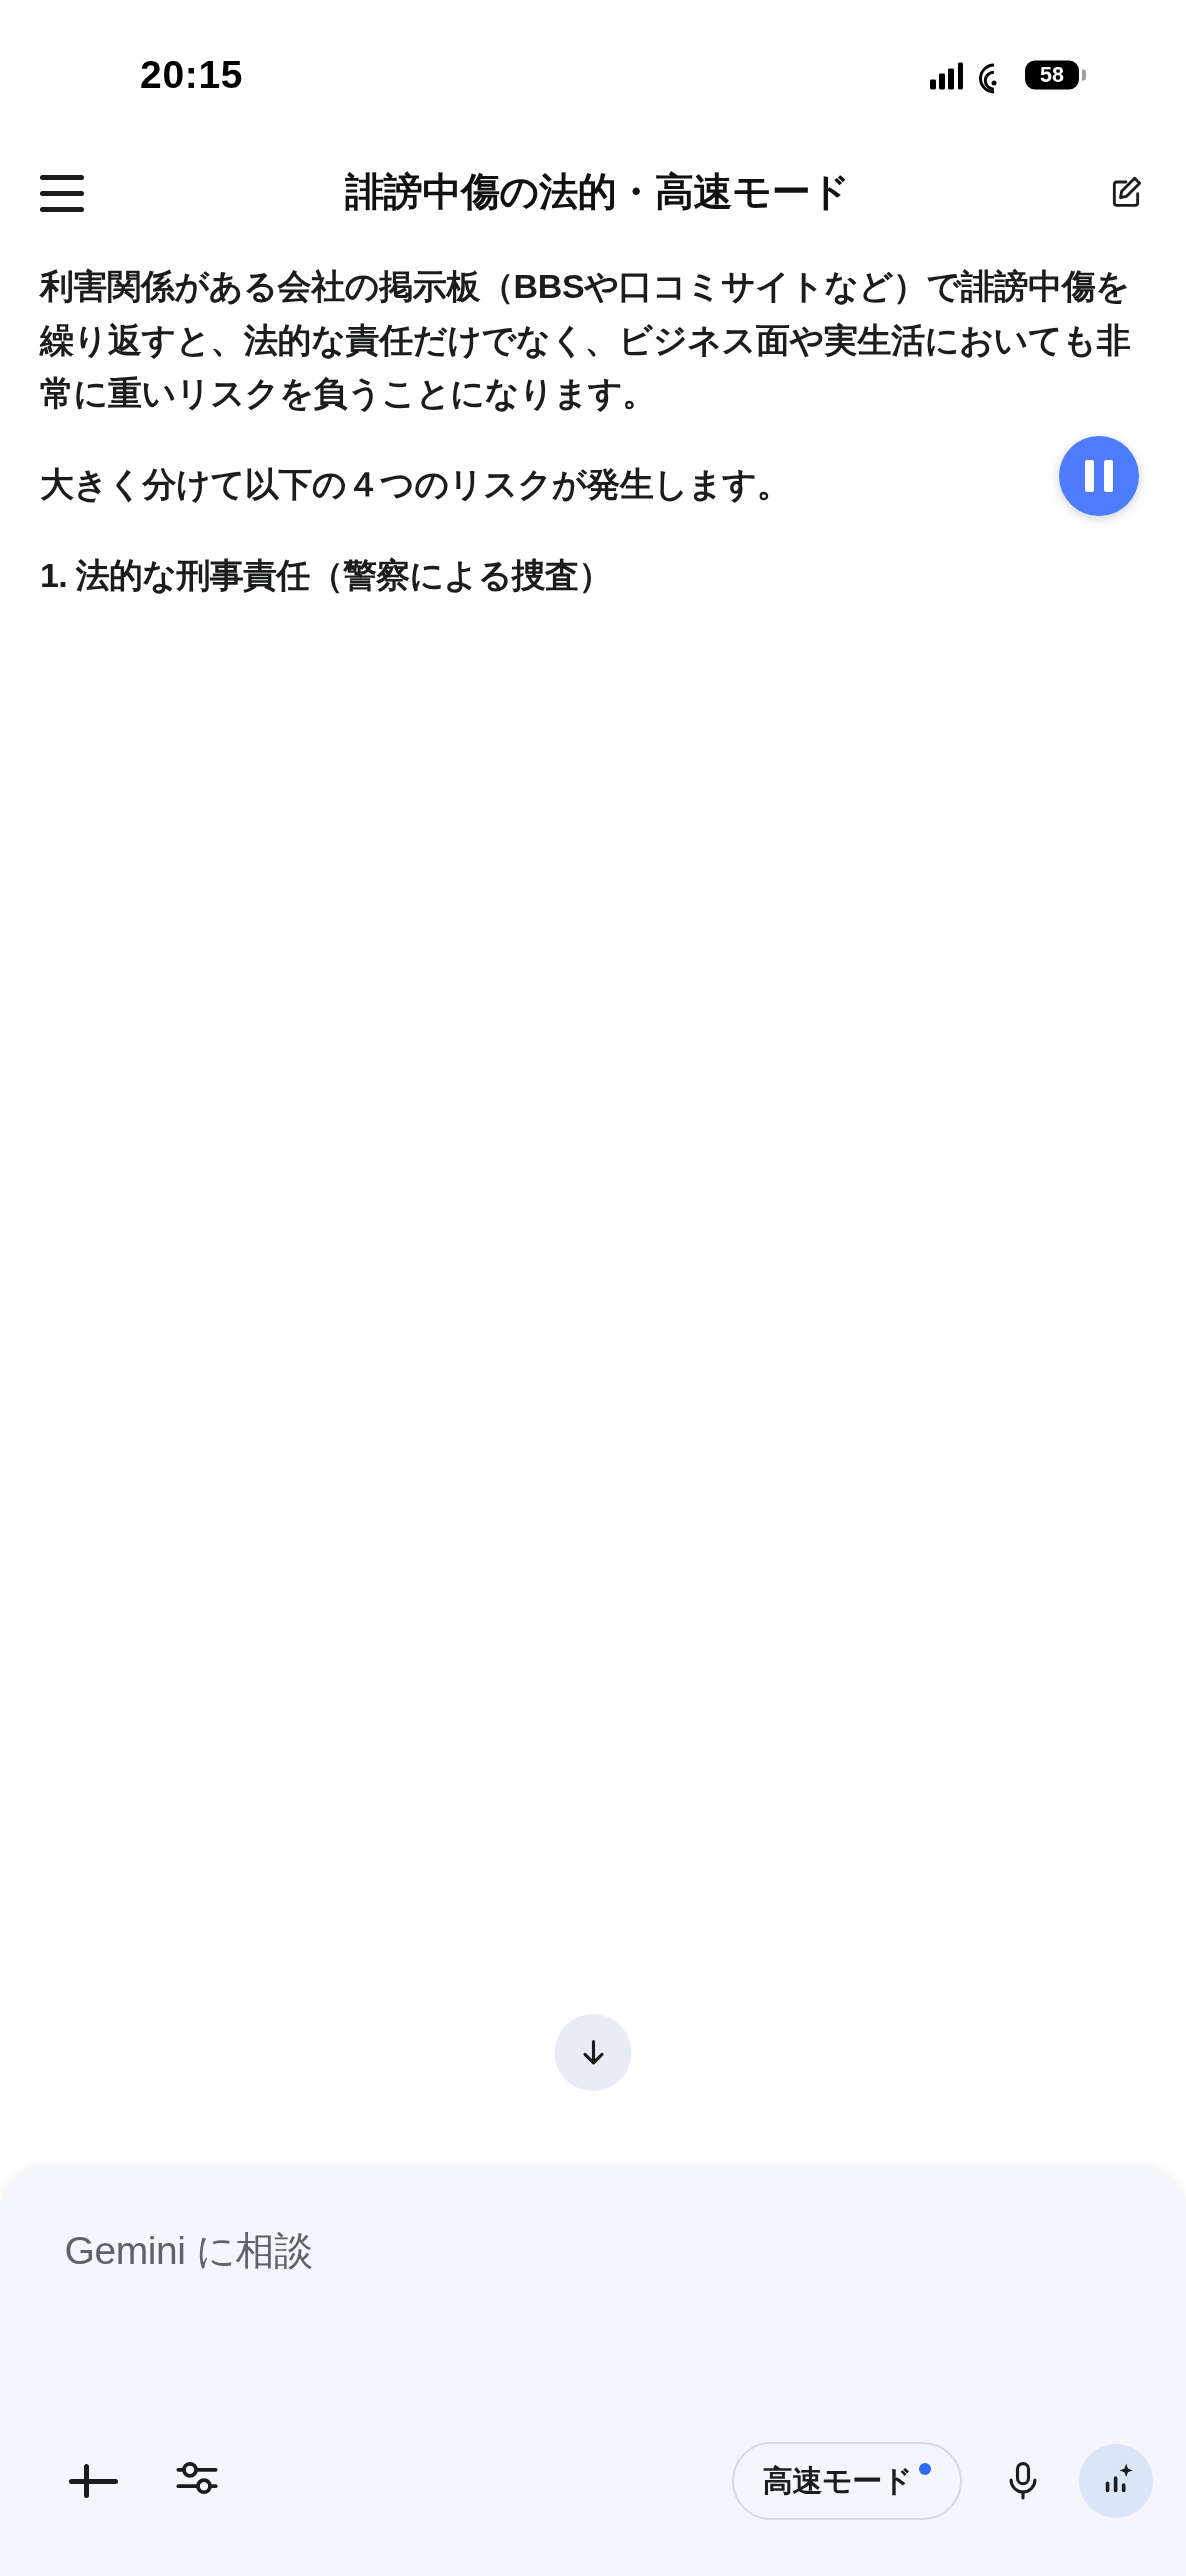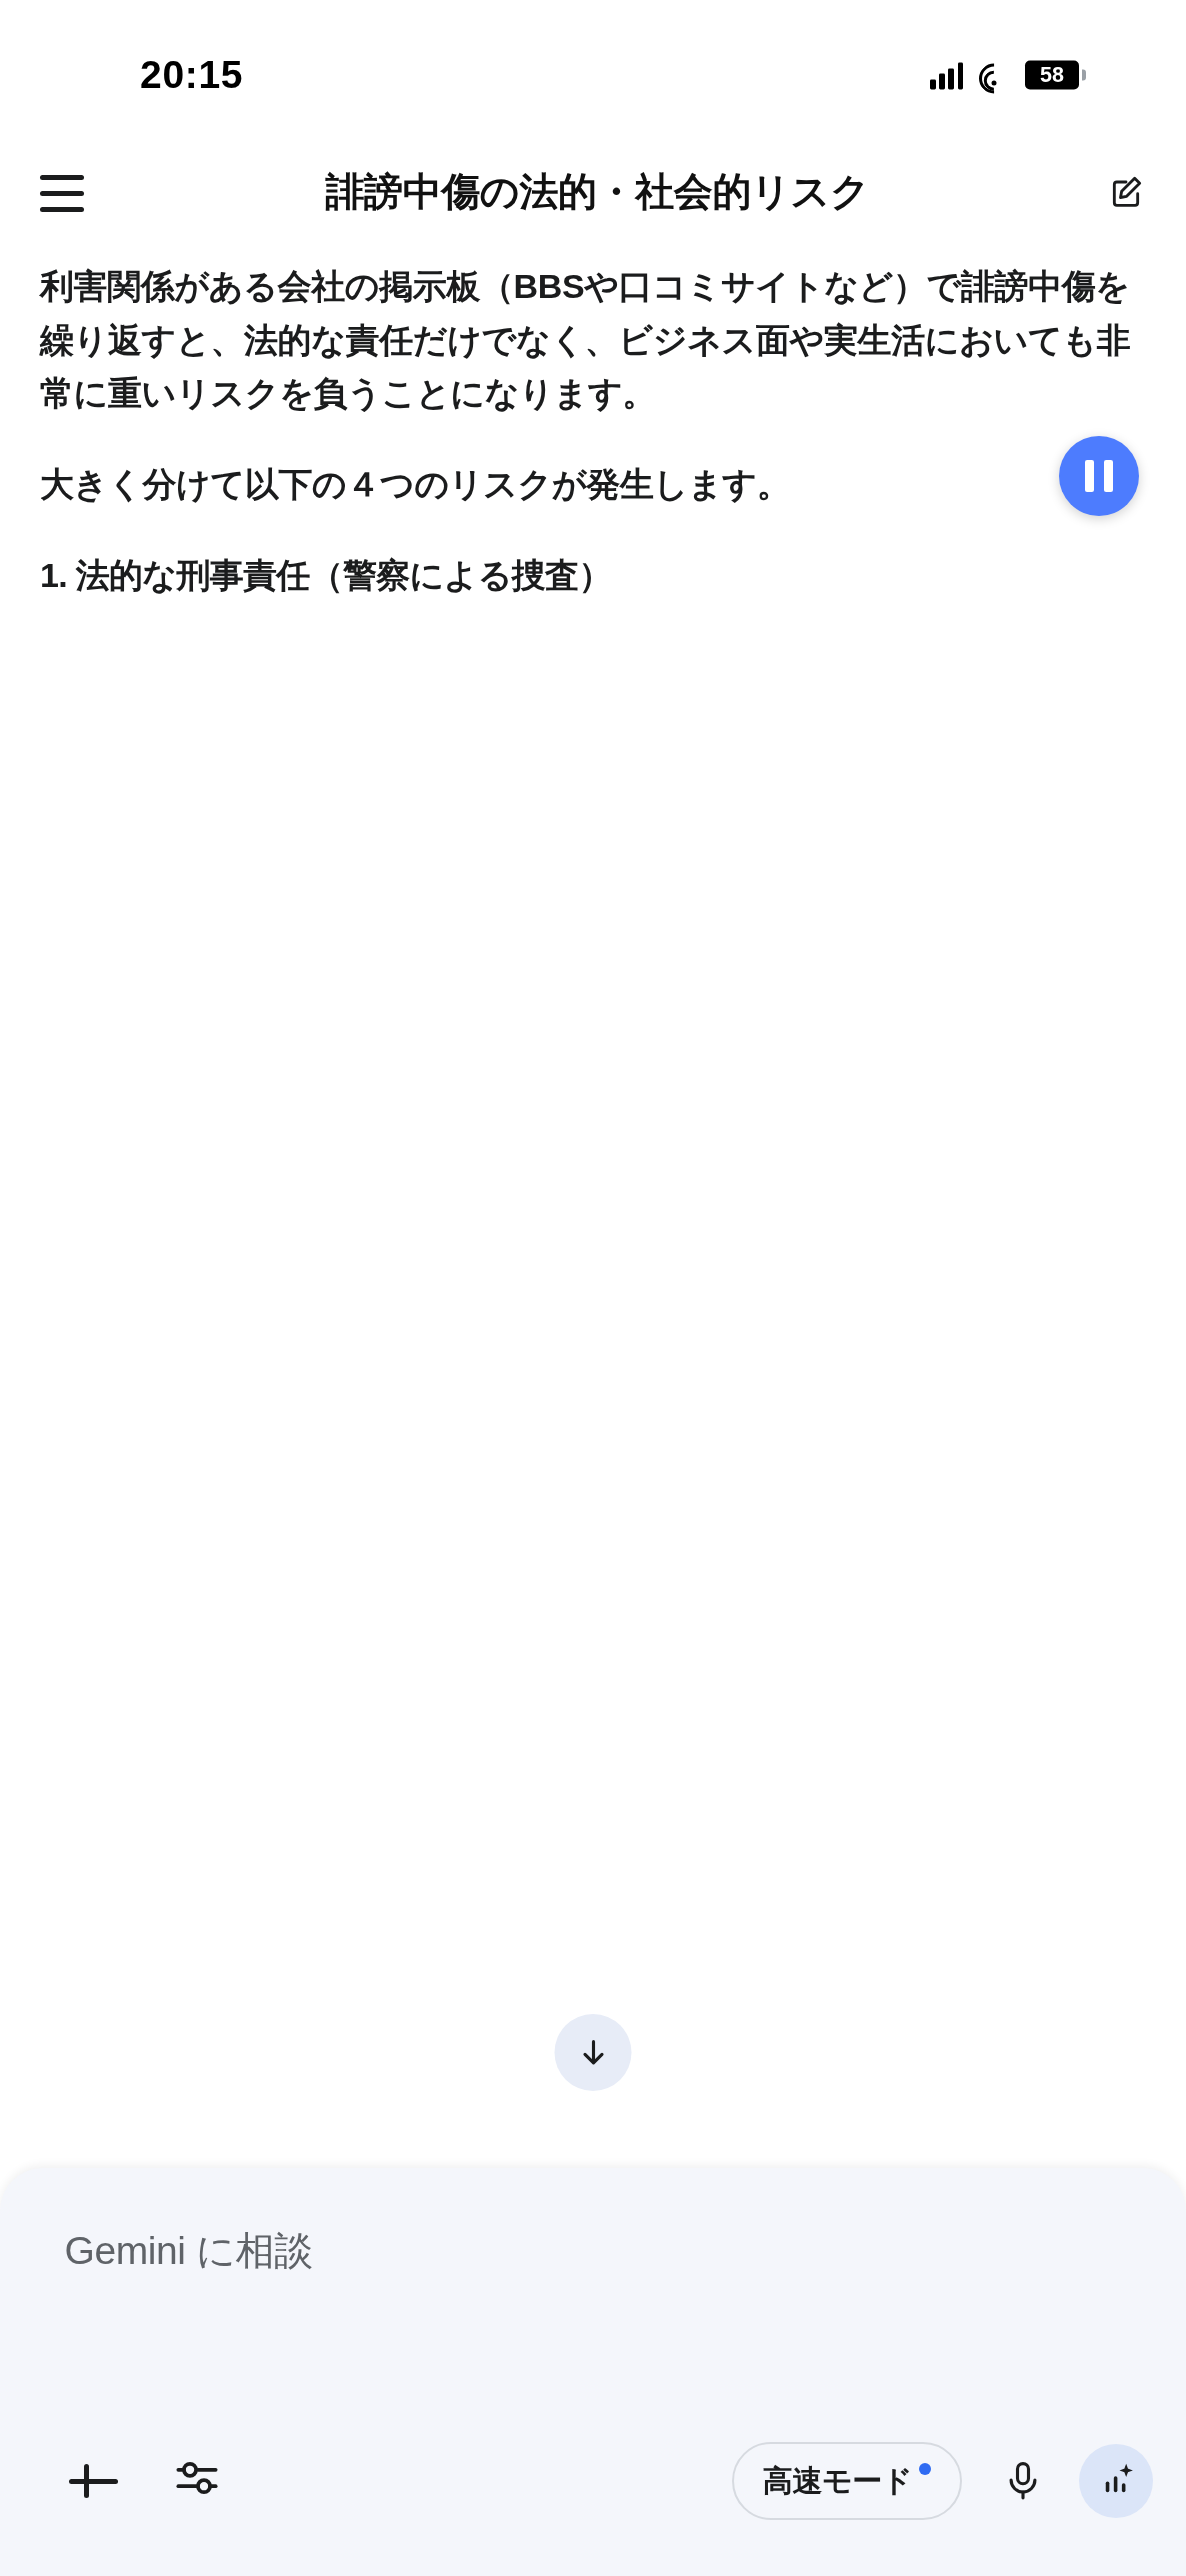--- a/index.html
+++ b/index.html
@@ -75,21 +75,21 @@
   .wifi span.b { width: 14.3px; height: 14.3px; top: 8.6px; }
   .wifi span.c {
     width: 5px; height: 5px; top: 18px;
     background: #000; border: none; border-radius: 50%;
     transform: translateX(-50%);
   }
 
   .battery {
     width: 54px;
     height: 29px;
-    border-radius: 5px;
+    border-radius: 10px;
     background: #000;
     color: #fff;
     font-size: 21.5px;
     font-weight: bold;
     display: flex;
     align-items: center;
     justify-content: center;
     position: relative;
   }
   .battery:after {
@@ -348,21 +348,21 @@
     <div class="battery">58</div>
   </div>
 </div>
 
 <div class="app-header">
   <div class="menu-icon">
     <i></i>
       <i></i>
       <i></i>
   </div>
-  <div class="header-title">誹謗中傷の法的・社会的リスク</div>
+  <div class="header-title">誹謗中傷の法的・高速モード</div>
   <div class="compose-icon">
     <svg viewBox="0 0 24 24" fill="none" stroke="#1b1c1d" stroke-width="1.7" stroke-linecap="round" stroke-linejoin="round">
       <path d="M19 13v5.5A1.5 1.5 0 0 1 17.5 20h-11A1.5 1.5 0 0 1 5 18.5v-11A1.5 1.5 0 0 1 6.5 6H12"></path>
       <path d="M17.2 3.8l3 3L12.4 14.6l-3.7.7.7-3.7z"></path>
     </svg>
   </div>
 </div>
 
 <div class="content">
   <p class="para">利害関係がある会社の掲示板（BBSや口コミサイトなど）で誹謗中傷を繰り返すと、法的な責任だけでなく、ビジネス面や実生活においても非常に重いリスクを負うことになります。</p>

